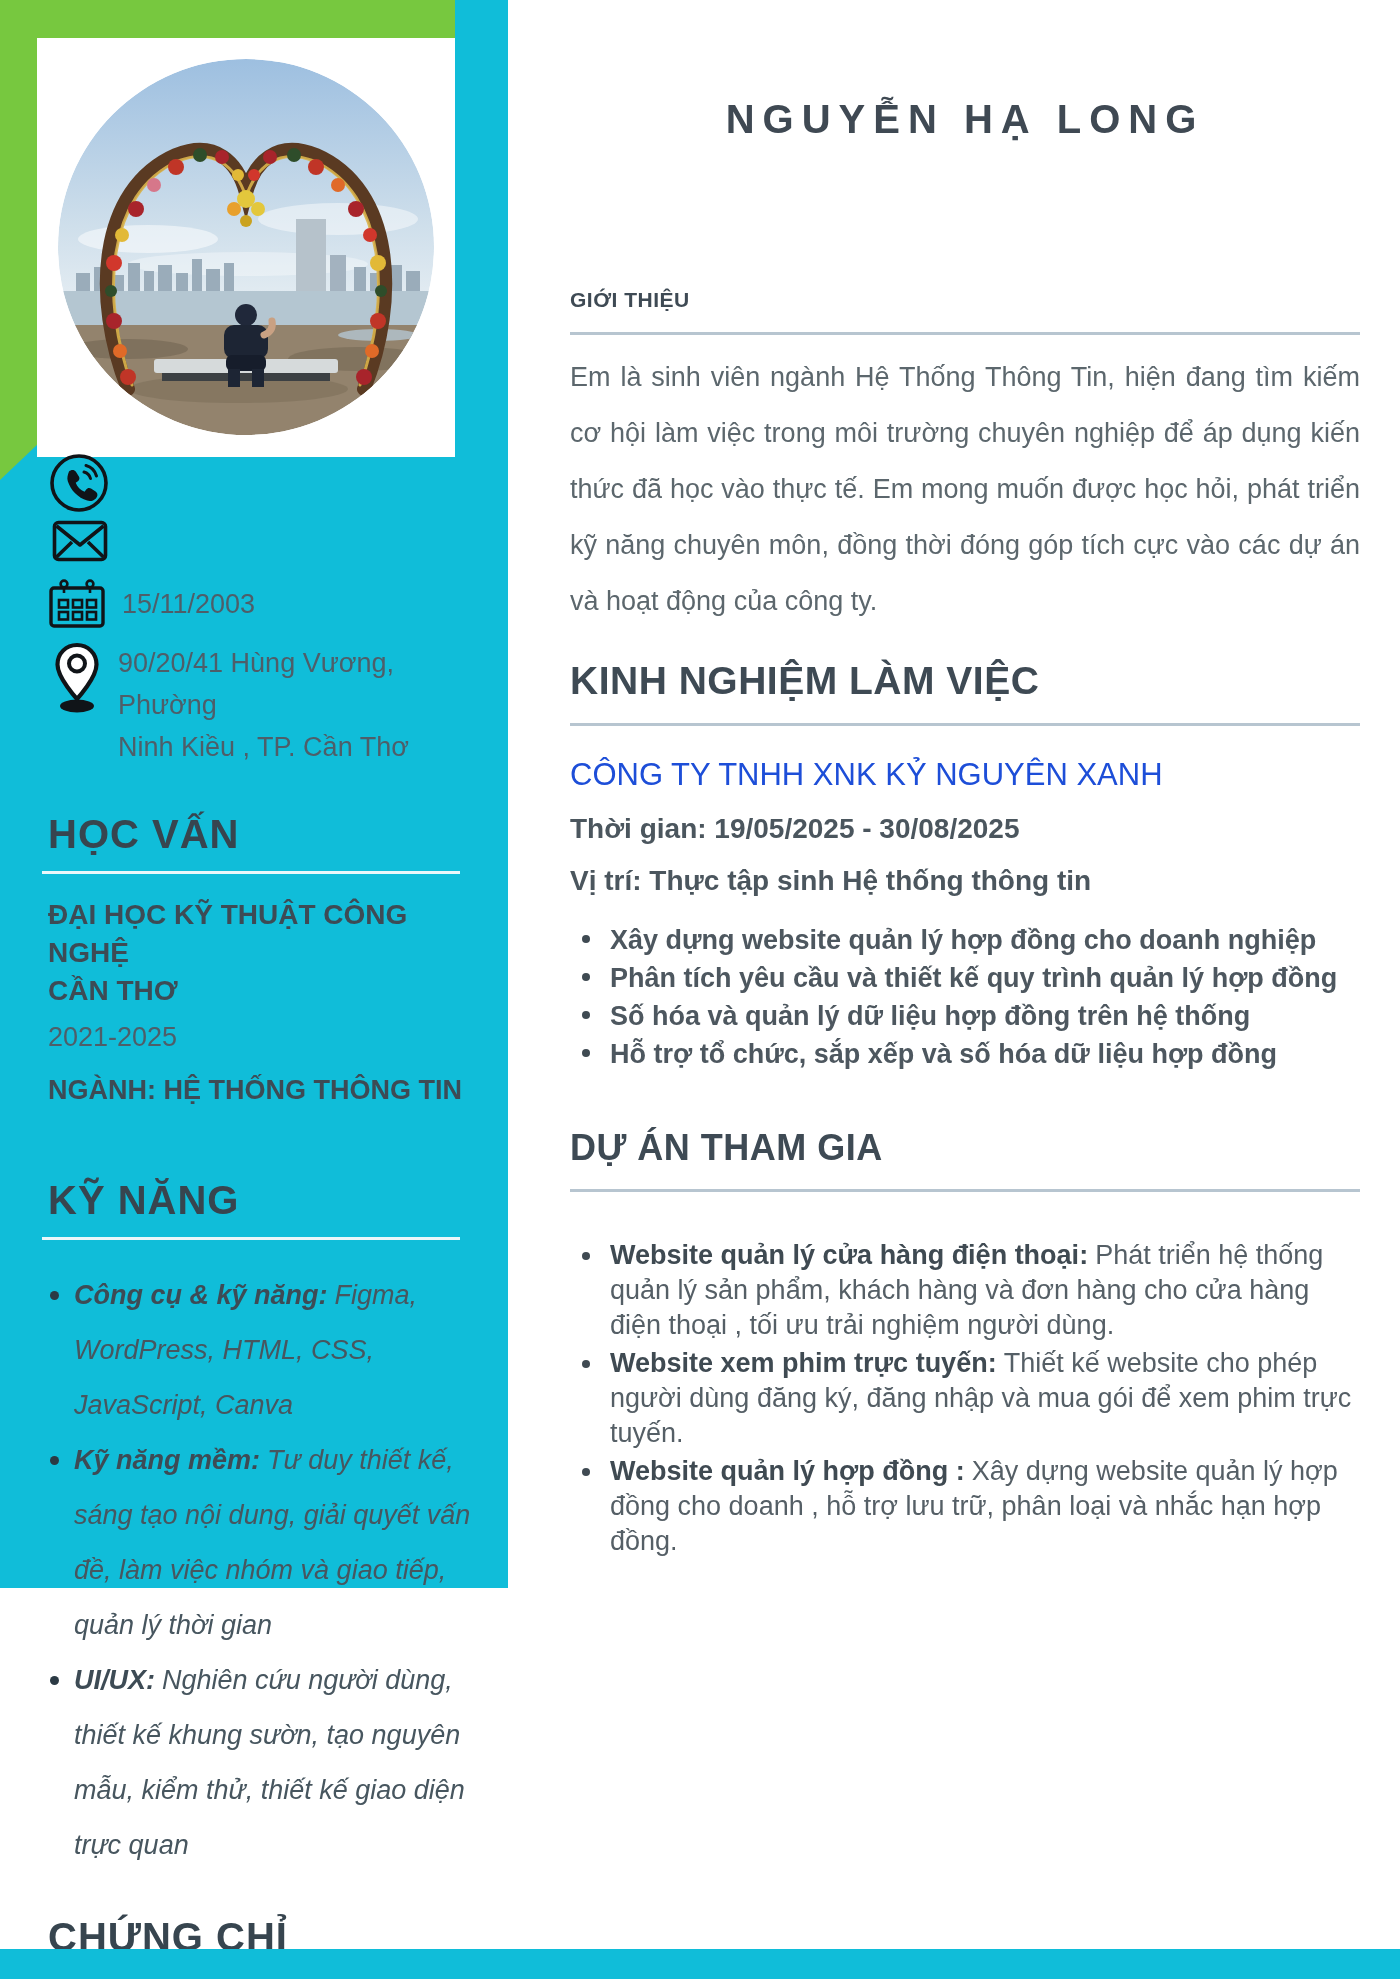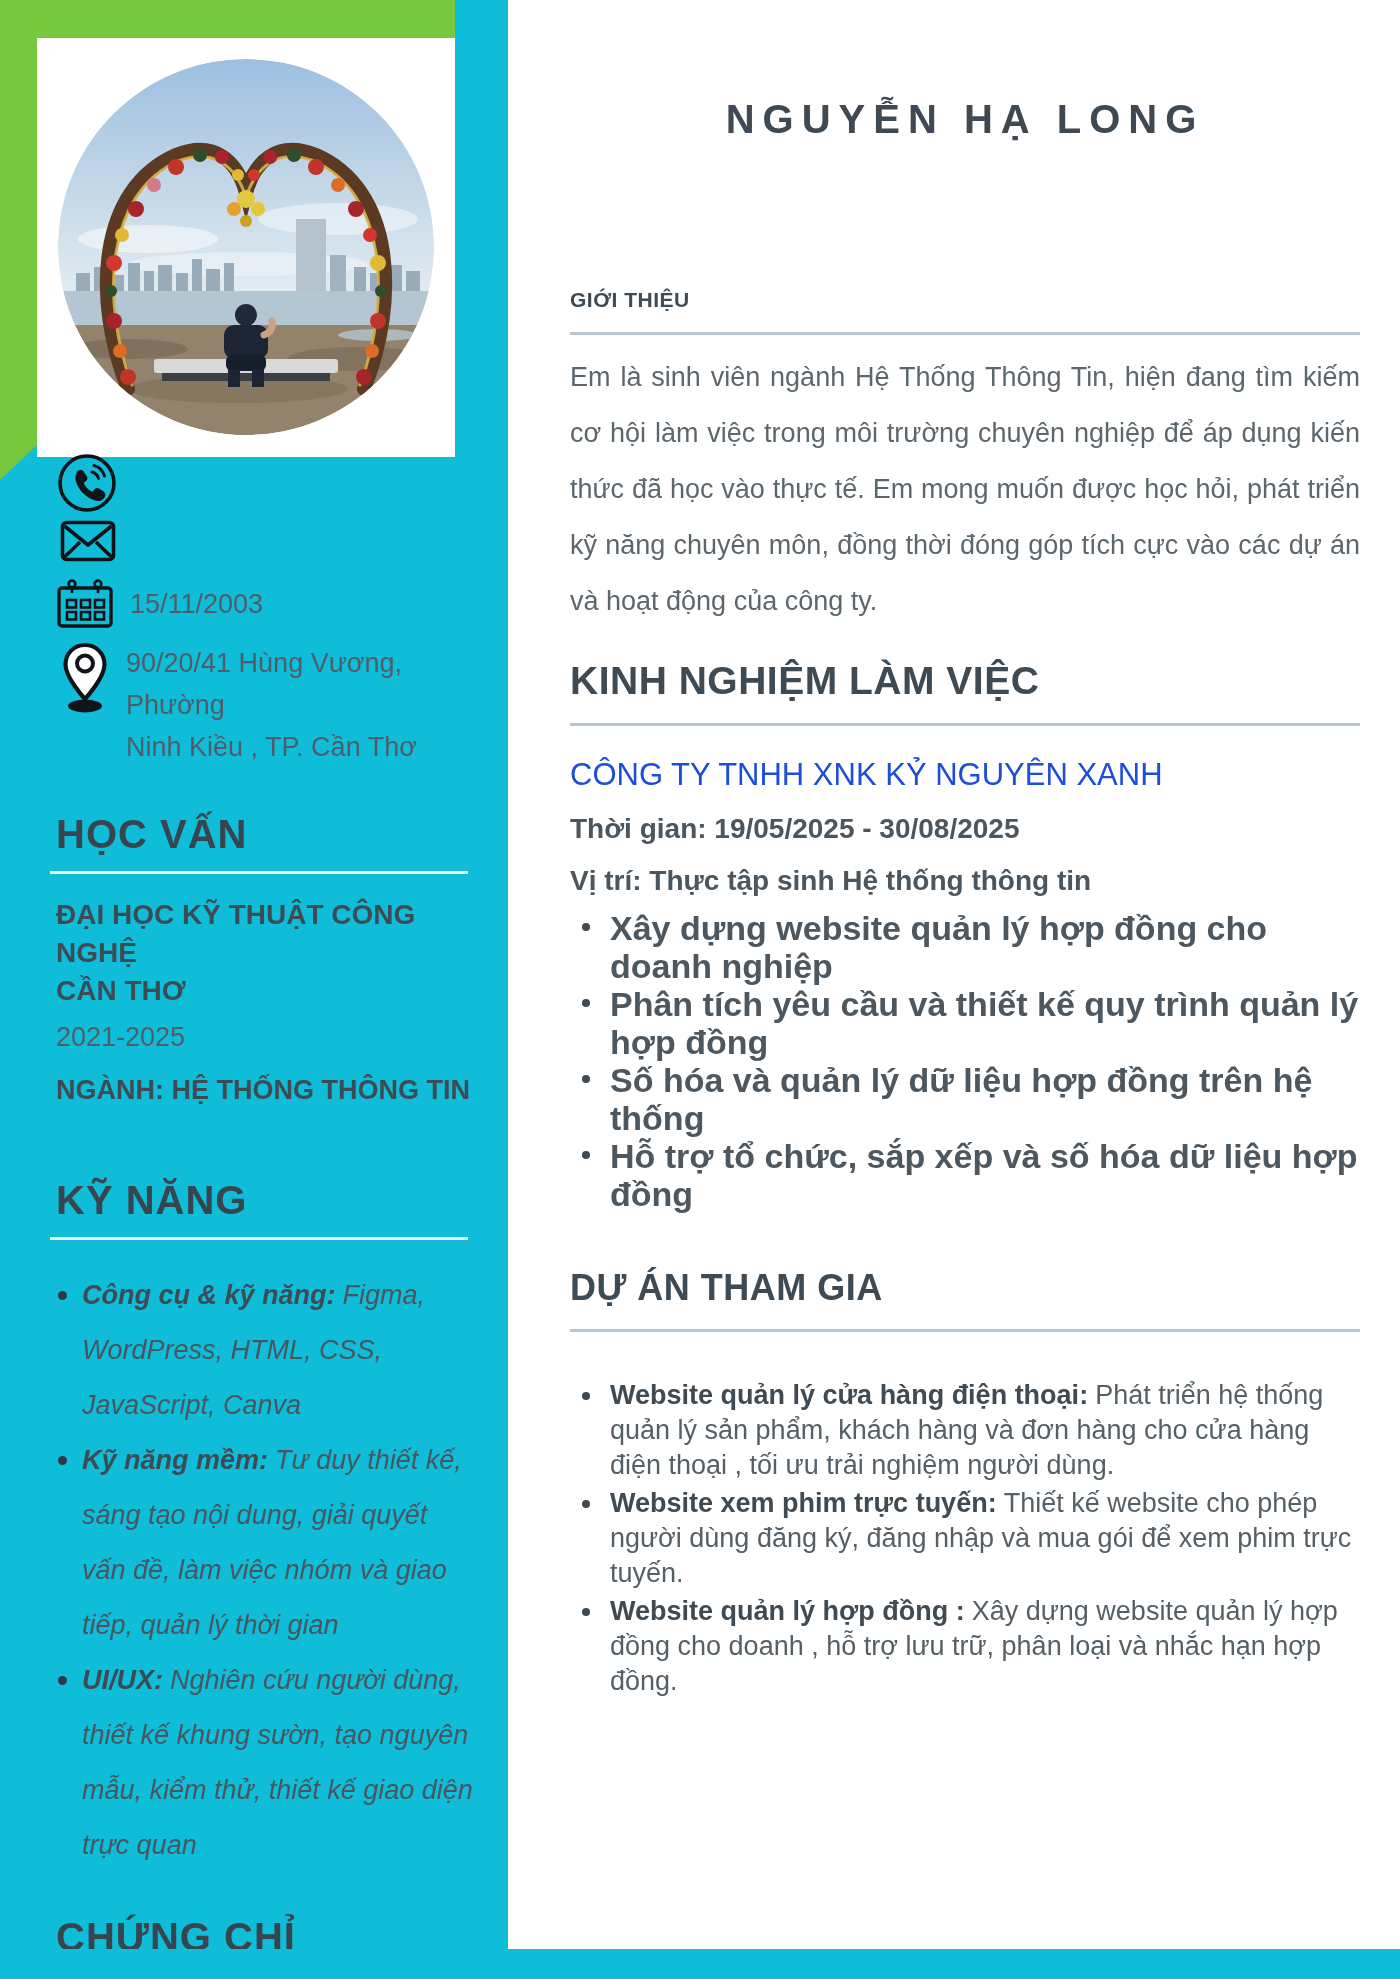--- a/index.html
+++ b/index.html
@@ -1,20 +1,20 @@
 <!DOCTYPE html>
 <html><head>
 <meta charset="utf-8">
 <style>
   * { margin:0; padding:0; box-sizing:border-box; }
   body { background:#e8e8e8; font-family:"Liberation Sans","DejaVu Sans",sans-serif; }
   .page { position:relative; width:1400px; height:1979px; background:#ffffff; overflow:hidden; margin:0 auto; }
 
   
-  .sidebar { position:absolute; left:0; top:0; width:508px; height:1979px; background:#10bdd9;padding-left:8px; }
+  .sidebar { position:absolute; left:0; top:0; width:508px; height:1588px; background:#10bdd9; }
   .green-shape { position:absolute; left:0; top:0; width:455px; height:480px; background:#77c83f;
     clip-path: polygon(0 0, 455px 0, 455px 40px, 40px 40px, 40px 442px, 0 480px); }
   .photo-card { position:absolute; left:37px; top:38px; width:418px; height:419px; background:#ffffff; }
   .photo-circle { position:absolute; left:21px; top:21px; width:376px; height:376px; border-radius:50%; overflow:hidden; }
 
   .sidebar-content { position:relative; padding:452px 30px 0 48px; color:#4b5a64; }
   .contact-row { display:flex; align-items:flex-start; gap:16px; }
   .row-phone { margin-bottom:6px; }
   .row-email { margin-bottom:16px; margin-left:4px; }
   .row-birth { margin-bottom:12px; align-items:center; }
@@ -40,21 +40,21 @@
   .main { position:absolute; left:508px; top:0; width:892px; height:1979px; padding:96px 40px 0 62px; color:#5c676d; }
   .name-title { text-align:center; font-size:40px; font-weight:700; letter-spacing:8px; color:#3f4953; line-height:1.15; }
   .m-heading { font-weight:700; color:#3e4a54; letter-spacing:0.5px; }
   .h-intro { font-size:21px; margin-top:146px; }
   .h-exp   { font-size:39px; margin-top:30px; }
   .h-proj  { font-size:36px; margin-top:54px; }
   .m-rule { height:3px; background:#b7c5d0; margin-top:20px; }
   .intro-text { font-size:27px; line-height:56px; text-align:justify; margin-top:14px; }
   .company { font-size:31px; color:#1d4ed8; margin-top:31px; }
   .exp-line { font-size:28px; font-weight:700; color:#4b565e; margin-top:20px; }
-  .exp-list { list-style:none; margin-top:12px; font-size:34px; font-weight:600; color:#4d575f; line-height:38px; }
+  .exp-list { list-style:none; margin-top:24px; font-size:27px; font-weight:600; color:#4d575f; line-height:38px; }
   .exp-list li { position:relative; padding-left:40px; }
   .exp-list li .dot, .proj-list li .dot { position:absolute; left:12px; top:14px; width:8px; height:8px; border-radius:50%; background:#3f4a52; }
   .proj-list { list-style:none; margin-top:46px; font-size:27px; line-height:35px; color:#555f66; }
   .proj-list li { position:relative; padding-left:40px; margin-bottom:3px; }
   .proj-label { font-weight:700; color:#3f4a52; margin-right:7px; }
 
   .bottom-bar { position:absolute; left:0; bottom:0; width:1400px; height:30px; background:#10bdd9; }
 
   .icon svg { display:block; }
 </style>

